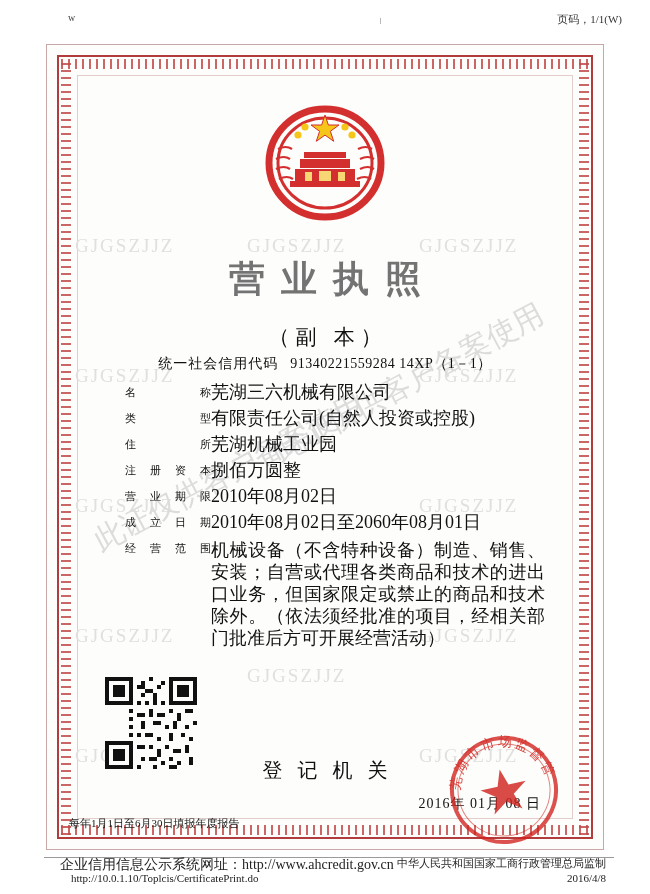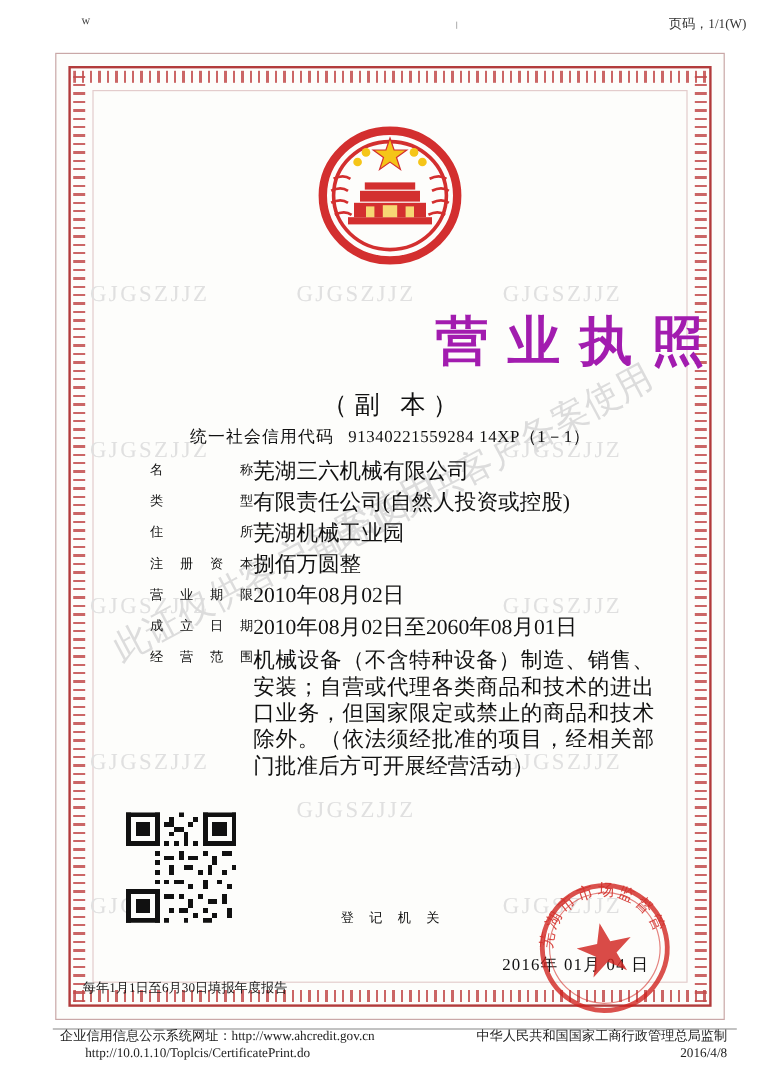--- a/index.html
+++ b/index.html
@@ -146,27 +146,27 @@
     transform: translateX(-50%);
     width: 130px;
     height: 128px;
   }
 
   
   .title {
     position: absolute;
     left: 0; right: 0;
     top: 210px;
-    text-align: right;
+    text-align: center;
     font-family: "Liberation Serif", "DejaVu Serif", serif;
-    font-size: 44px;
+    font-size: 36px;
     font-weight: bold;
     letter-spacing: 16px;
     text-indent: 16px;
-    color: #a21caf;
+    color: #737373;
   }
   .subtitle {
     position: absolute;
     left: 0; right: 0;
     top: 278px;
     text-align: center;
     font-size: 21px;
     letter-spacing: 6px;
     text-indent: 6px;
     color: #111;
@@ -231,21 +231,21 @@
     height: 92px;
   }
   .qr svg { display: block; }
 
   
   .registry {
     position: absolute;
     left: 0; right: 0;
     top: 712px;
     text-align: center;
-    font-size: 11px;
+    font-size: 20px;
     letter-spacing: 5px;
     text-indent: 5px;
     color: #111;
   }
   .issue-date {
     position: absolute;
     right: 62px;
     top: 750px;
     font-size: 14px;
     color: #111;
@@ -278,23 +278,23 @@
     position: absolute;
     left: 0;
     right: 0;
     bottom: 4px;
     height: 34px;
     font-size: 11px;
     color: #222;
   }
   .page-footer .line1-left {
     position: absolute;
-    left: 50px;
+    left: 60px;
     top: 0;
-    font-size: 11px;
+    font-size: 14px;
   }
   .page-footer .line1-right {
     position: absolute;
     right: 44px;
     top: 0;
     font-size: 11px;
   }
   .page-footer .line2-left {
     position: absolute;
     left: 52px;
@@ -499,21 +499,21 @@
         <rect x="18" y="21" width="1" height="1"></rect>
           <rect x="21" y="20" width="1" height="2"></rect>
         <rect x="8" y="22" width="1" height="1"></rect>
           <rect x="12" y="22" width="1" height="1"></rect>
         <rect x="16" y="22" width="2" height="1"></rect>
       </g>
     </svg>
   </div>
 
   <div class="registry">登 记 机 关</div>
-  <div class="issue-date">2016年  01月  04 日</div>
+  <div class="issue-date">2016年  01月  08 日</div>
 
   <div class="seal">
     <svg width="122" height="122" viewBox="0 0 122 122">
       <g transform="rotate(-12 61 61)">
         <circle cx="61" cy="61" r="52" fill="none" stroke="#d0211c" stroke-width="4" opacity=".85"></circle>
         <circle cx="61" cy="61" r="46" fill="none" stroke="#d0211c" stroke-width="1" opacity=".6"></circle>
         <polygon points="61,40 66.6,56.5 84,56.5 69.8,66.6 75.3,83 61,72.8 46.7,83 52.2,66.6 38,56.5 55.4,56.5" fill="#d0211c" opacity=".88"></polygon>
         <path id="sealarc" d="M 17 61 A 44 44 0 0 1 105 61" fill="none"></path>
         <text font-family="'Liberation Serif',serif" font-size="13.5" fill="#d0211c" opacity=".9" letter-spacing="2.5">
           <textPath href="#sealarc" startOffset="6%">芜湖市市场监督管理局</textPath>

